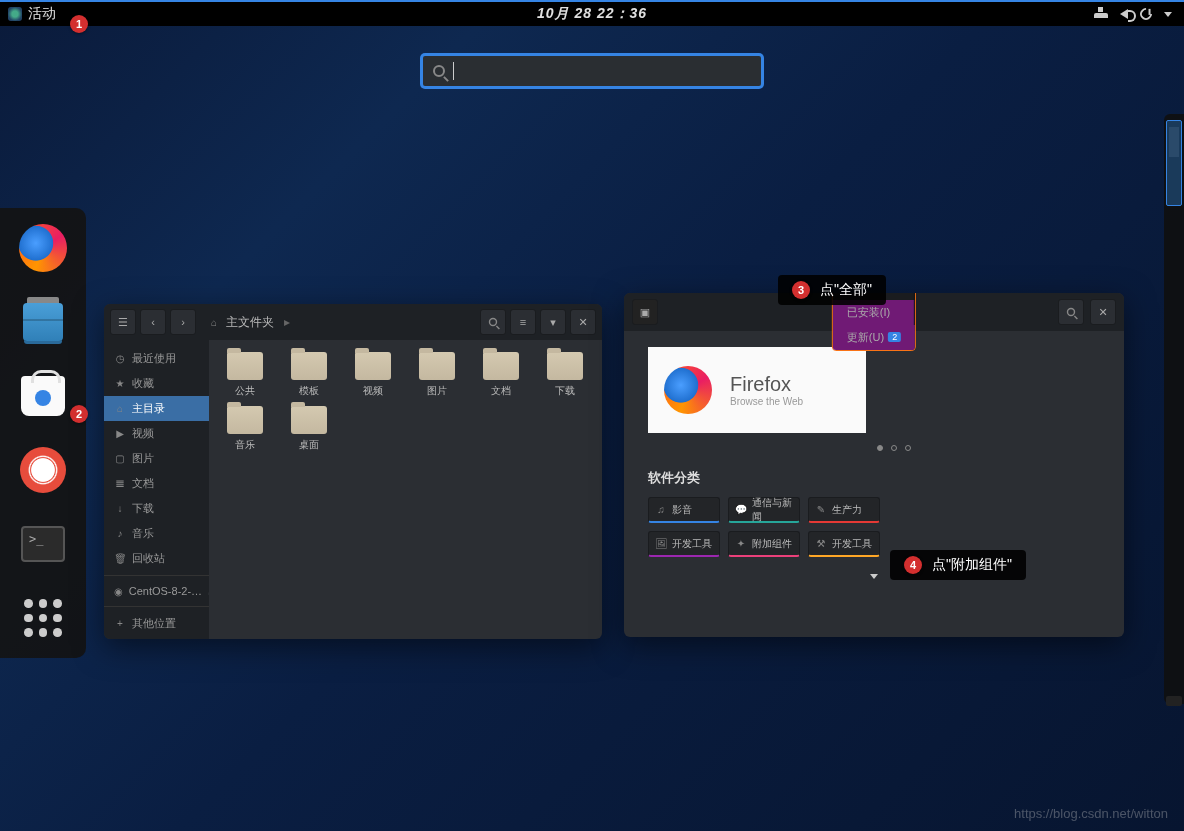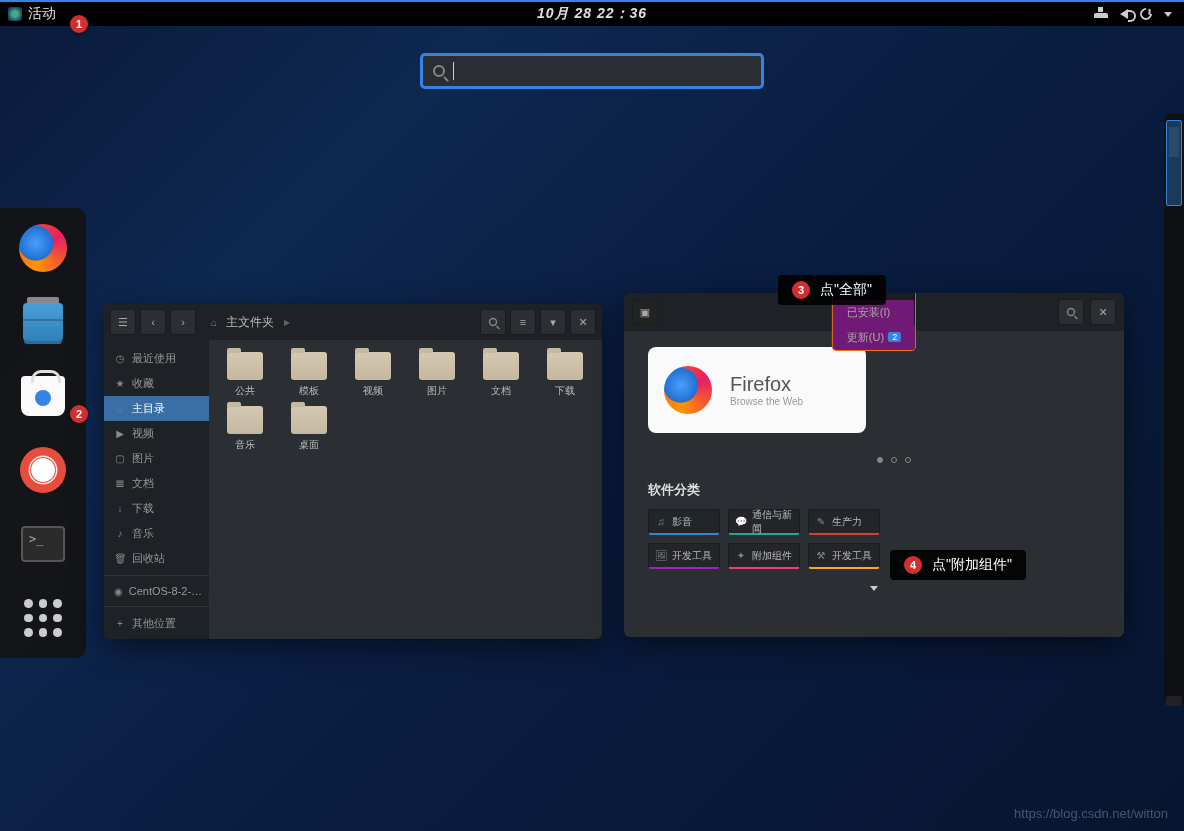--- a/index.html
+++ b/index.html
@@ -86,21 +86,21 @@
   .sw-window { position:absolute; left:624px; top:293px; width:500px; height:344px; background:#2b2e33; border-radius:6px; overflow:hidden; box-shadow:0 8px 30px rgba(0,0,0,0.5); }
   .sw-header { height:38px; background:#1e2125; display:flex; align-items:center; padding:0 8px; position:relative; }
   .sw-tabs { position:absolute; left:50%; transform:translateX(-50%); display:flex; border:1px solid #f97316; border-radius:4px; overflow:hidden; font-size:11px;flex-direction:column; }
   .sw-tab { padding:5px 14px; background:#701a75; color:#aaa; border-right:1px solid #111; display:flex; align-items:center; gap:4px; }
   .sw-tab:last-child { border-right:0; }
   .sw-tab.active { background:#1a1c1f; color:#fff; }
   .sw-badge { background:#3584e4; color:#fff; padding:0 4px; border-radius:2px; font-size:9px; }
   .sw-right { margin-left:auto; display:flex; gap:6px; }
   .sw-body { padding:16px 24px; }
   .sw-sec-title { font-size:13px; color:#ddd; margin-bottom:10px; font-weight:bold; }
-  .sw-featured { width:218px; height:86px; background:#fafafa; border-radius:8px; display:flex; align-items:center; padding:0 16px; gap:18px; margin-bottom:24px; }
+  .sw-featured { width:218px; height:86px; background:#fafafa; border-radius:0; display:flex; align-items:center; padding:0 16px; gap:18px; margin-bottom:12px; }
   .sw-featured .firefox-ico { width:48px; height:48px; flex-shrink:0; }
   .sw-feat-text { color:#666; }
   .sw-feat-text .t { font-size:20px; color:#555; }
   .sw-feat-text .s { font-size:10px; color:#999;text-align:right; }
   .dots { display:flex; gap:8px; justify-content:center; margin-bottom:18px; margin-left:40px; }
   .dot { width:6px; height:6px; border:1px solid #888; border-radius:50%; }
   .dot.fill { background:#888; }
   .sw-cats { display:grid; grid-template-columns:repeat(3, 72px); gap:8px; }
   .sw-cat { height:26px; background:#232528; border:1px solid #1a1c1f; border-radius:3px; display:flex; align-items:center; gap:5px; padding:0 6px; font-size:10px; color:#bbb; border-bottom-width:2px; }
   .c-blue { border-bottom-color:#3584e4; }

